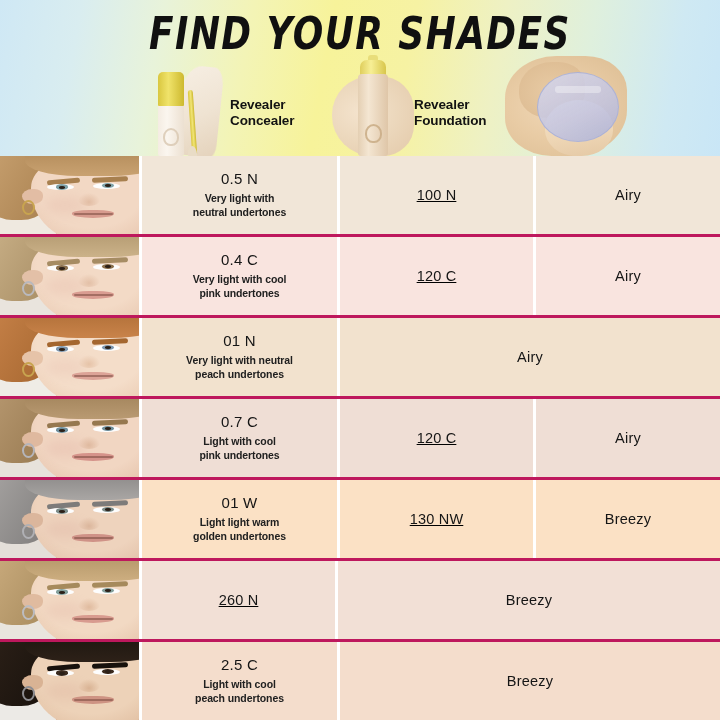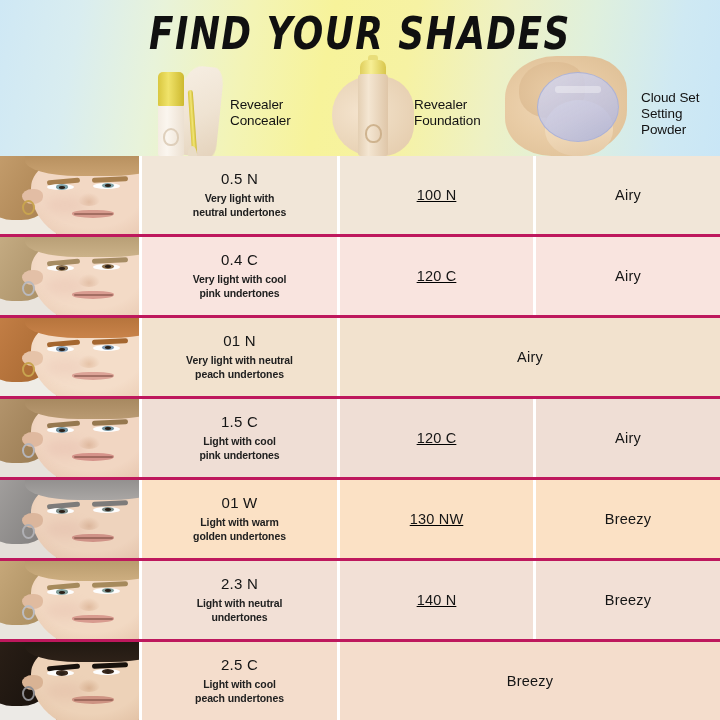--- a/index.html
+++ b/index.html
@@ -41,21 +41,21 @@
     letter-spacing: 1.5px;
     color: #101010;
     transform: scaleY(1.22) scaleX(0.97);
     transform-origin: center top;
   }
 
   
   .prod-label {
     position: absolute;
     font-size: 13.5px;
-    font-weight: 400;
+    font-weight: 700;
     line-height: 1.2;
     color: #121212;
     letter-spacing: -0.1px;
   }
   .prod-label.concealer  { left: 230px; top: 97px; }
   .prod-label.foundation { left: 414px; top: 97px; }
   .prod-label.powder     { left: 641px; top: 90px; }
 
   
   .prod-art { position: absolute; }
@@ -310,25 +310,20 @@
     </div>
 
     <div class="prod-art powder-art">
       <div class="pwd-splash"></div>
       <div class="pwd-splash2"></div>
       <div class="pwd-pan"></div>
       <div class="pwd-lid"></div>
       <div class="pwd-brand"></div>
     </div>
 
-    <div class="prod-label powder">
-      <div>Cloud Set</div>
-      <div>Setting</div>
-      <div>Powder</div>
-    </div>
   </div>
 
   <div class="table" id="shade-table">
       <div class="row" style="background: rgb(241, 230, 216);">
     <div class="cell col-photo">
       <div class="portrait">
         <div class="bg-wall" style="background:#efe9e0"></div>
         <div class="hair-side" style="background:linear-gradient(120deg,#c9a271 0%,#a8804f 100%)"></div>
         <div class="neck" style="background:#e2bda4"></div>
         <div class="face" style="background:radial-gradient(ellipse at 45% 38%, #f2d8c4 0%, #f2d8c4 52%, #e2bda4 100%)"></div>
@@ -480,21 +475,21 @@
             <div class="pupil"></div>
           </div>
         </div>
         <div class="nose" style="background:radial-gradient(ellipse at 50% 70%, #dfb99f 0%, transparent 72%)"></div>
         <div class="lips" style="background:#d5938a"></div>
         <div class="lips-line"></div>
       </div>
     </div>
 
     <div class="cell col-concealer">
-      <div class="shade-name">1.5 C</div>
+      <div class="shade-name">0.7 C</div>
       <div class="shade-desc">
         <div>Light with cool</div>
         <div>pink undertones</div>
       </div>
     </div>
 
     <div class="cell col-found">
       <span class="found-text">120 C</span>
     </div>
 
@@ -527,21 +522,21 @@
         </div>
         <div class="nose" style="background:radial-gradient(ellipse at 50% 70%, #dbb69c 0%, transparent 72%)"></div>
         <div class="lips" style="background:#cf9287"></div>
         <div class="lips-line"></div>
       </div>
     </div>
 
     <div class="cell col-concealer">
       <div class="shade-name">01 W</div>
       <div class="shade-desc">
-        <div>Light with warm</div>
+        <div>Light light warm</div>
         <div>golden undertones</div>
       </div>
     </div>
 
     <div class="cell col-found">
       <span class="found-text">130 NW</span>
     </div>
 
     <div class="cell col-powder">
       <span class="powder-text">Breezy</span>
@@ -569,30 +564,23 @@
           <div class="iris" style="background:#84a09c">
             <div class="pupil"></div>
           </div>
         </div>
         <div class="nose" style="background:radial-gradient(ellipse at 50% 70%, #e0bb9f 0%, transparent 72%)"></div>
         <div class="lips" style="background:#d89b8f"></div>
         <div class="lips-line"></div>
       </div>
     </div>
 
-    <div class="cell col-concealer">
-      <div class="shade-name">2.3 N</div>
-      <div class="shade-desc">
-        <div>Light with neutral</div>
-        <div>undertones</div>
-      </div>
-    </div>
 
     <div class="cell col-found">
-      <span class="found-text">140 N</span>
+      <span class="found-text">260 N</span>
     </div>
 
     <div class="cell col-powder">
       <span class="powder-text">Breezy</span>
     </div>
   </div>
       <div class="row" style="background: rgb(244, 221, 204);">
     <div class="cell col-photo">
       <div class="portrait">
         <div class="bg-wall" style="background:#eceae6"></div>

